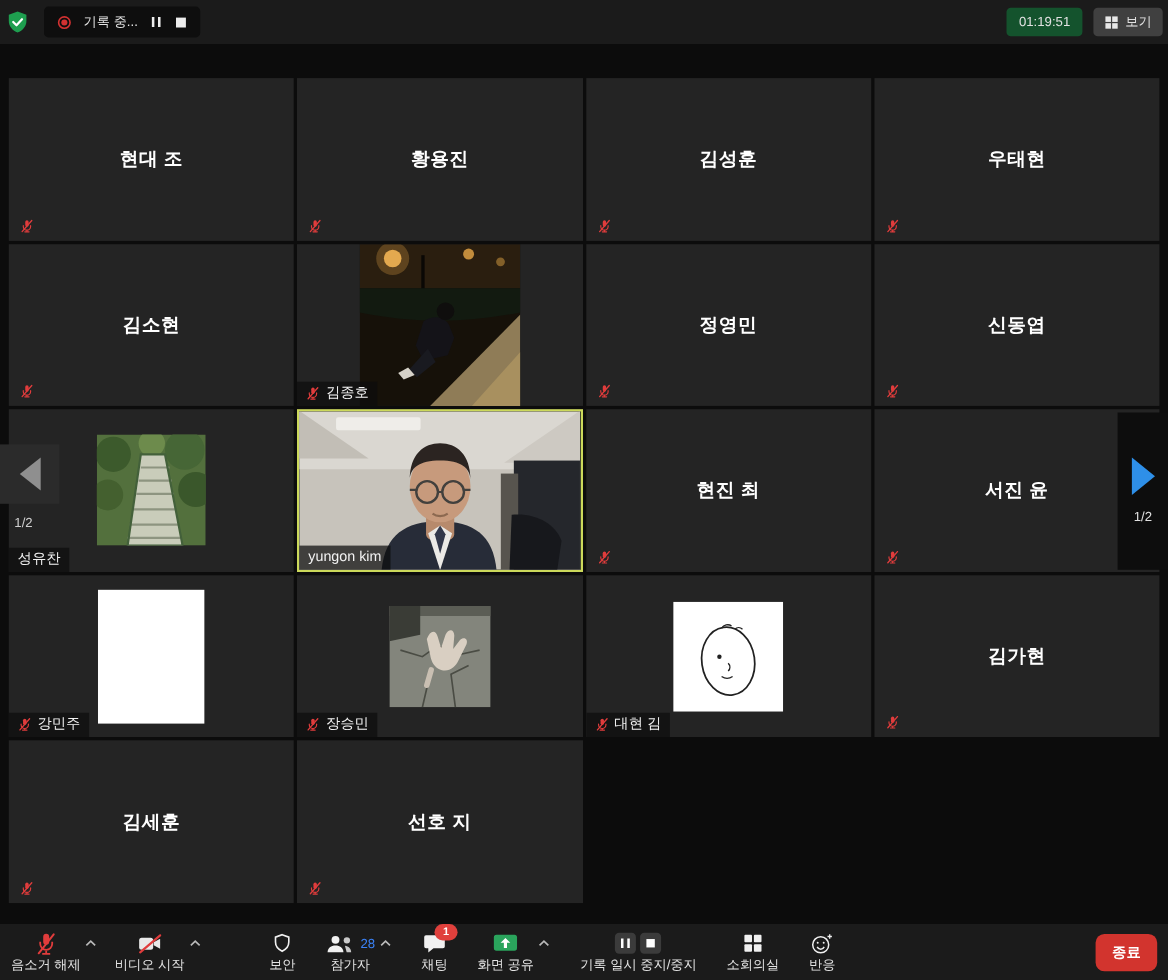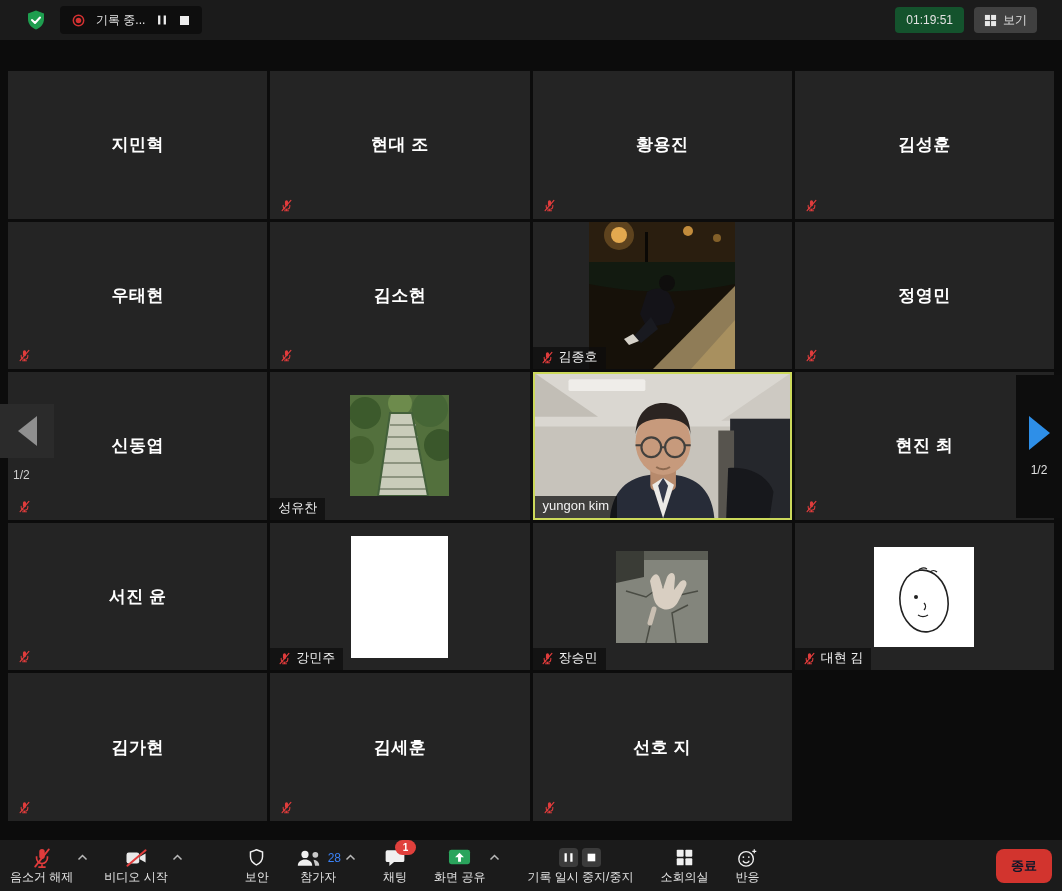--- a/index.html
+++ b/index.html
@@ -1,21 +1,21 @@
 <!DOCTYPE html>
 <html style="--active-border: #ccd95b; --arrow-blue: #2e8fe8; --end-red: #d2342e;"><head>
 <meta charset="utf-8">
 <style>
   html,body{margin:0;padding:0;}
   body{width:1062px;height:891px;position:relative;overflow:hidden;background:#0c0c0c;
        font-family:"Liberation Sans","DejaVu Sans",sans-serif;}
 
   
   .topbar{position:absolute;top:0;left:0;right:0;height:40px;background:#1b1b1b;
-          display:flex;align-items:center;padding:0 25px;box-sizing:border-box;z-index:8;}
+          display:flex;align-items:center;padding:0 5px;box-sizing:border-box;z-index:8;}
   .shield{display:flex;margin-right:13px;cursor:pointer;line-height:0;}
   .rec-pill{display:flex;align-items:center;gap:11px;background:#0e0e0e;border-radius:4px;
             height:28px;padding:0 12px;}
   .rec-label{color:#e6e6e6;font-size:12px;white-space:nowrap;}
   .rec-btn{display:flex;cursor:pointer;line-height:0;}
   .timer-pill{margin-left:auto;background:#14532d;border-radius:4px;height:26px;display:flex;
               align-items:center;padding:0 11px;color:#e2e2e2;font-size:12px;}
   .view-btn{margin-left:10px;background:#404040;border-radius:4px;height:26px;display:flex;
             align-items:center;gap:6px;padding:0 10px;color:#e2e2e2;font-size:12px;cursor:pointer;}
 
@@ -52,21 +52,21 @@
   .tb-center{display:flex;gap:27px;margin-left:62px;align-items:flex-start;}
   .tb-item{display:flex;align-items:flex-start;cursor:pointer;}
   .tb-btn{display:flex;flex-direction:column;align-items:center;gap:2px;color:#e4e4e4;font-size:12px;}
   .icon-row{height:23px;display:flex;align-items:center;gap:5px;position:relative;line-height:0;}
   .pcount{color:#3b82f6;font-size:12px;line-height:1;}
   .badge{position:absolute;top:-6px;right:-10px;min-width:15px;height:15px;border-radius:8px;
          background:#e0403c;color:#fff;font-size:10px;font-weight:700;display:flex;align-items:center;
          justify-content:center;padding:0 3px;line-height:1;}
   .chev{margin:8px 0 0 4px;line-height:0;}
   .tb-label{white-space:nowrap;line-height:1.1;}
-  .end-btn{margin-left:auto;background:var(--end-red,#d2342e);color:#0f172a;font-size:13px;font-weight:700;
+  .end-btn{margin-left:auto;background:var(--end-red,#d2342e);color:#ffffff;font-size:13px;font-weight:700;
            padding:8px 15px;border-radius:8px;border:none;cursor:pointer;font-family:inherit;}
 </style>
 </head>
 <body>
 
 <div class="topbar">
   <span class="shield">
     <svg viewBox="0 0 22 22" width="22" height="22">
         <path d="M11 1.5l8 3v5.5c0 5-3.4 8.6-8 10.5-4.6-1.9-8-5.5-8-10.5V4.5z" fill="#1e9e4f"></path>
         <path d="M7 11l3 3 5-5.5" stroke="#fff" stroke-width="2" fill="none" stroke-linecap="round" stroke-linejoin="round"></path>
@@ -99,23 +99,20 @@
           <rect x="7.6" y="1" width="5.4" height="5.4"></rect>
           <rect x="1" y="7.6" width="5.4" height="5.4"></rect>
           <rect x="7.6" y="7.6" width="5.4" height="5.4"></rect>
         </svg>
     </span>
     <span>보기</span>
   </div>
 </div>
 
 <div class="grid">
-    <div class="tile">
-      <span class="tile-name">지민혁</span>
-    </div>
     <div class="tile">
       <span class="tile-name">현대 조</span>
       <span class="mute-corner"><svg viewBox="0 0 16 16" width="13" height="13">
           <g stroke="#e03c3c" stroke-width="1.3" fill="none" stroke-linecap="round">
             <rect x="6.1" y="1.6" width="3.8" height="7.2" rx="1.9" fill="#e03c3c" stroke="none"></rect>
             <path d="M3.9 7.6v.9a4.1 4.1 0 0 0 8.2 0v-.9"></path>
             <path d="M8 12.8v1.7M5.6 14.5h4.8"></path>
           </g>
           <path d="M2.6 14.2 13.4 1.8" stroke="#e03c3c" stroke-width="1.5" stroke-linecap="round"></path>
         </svg></span>

